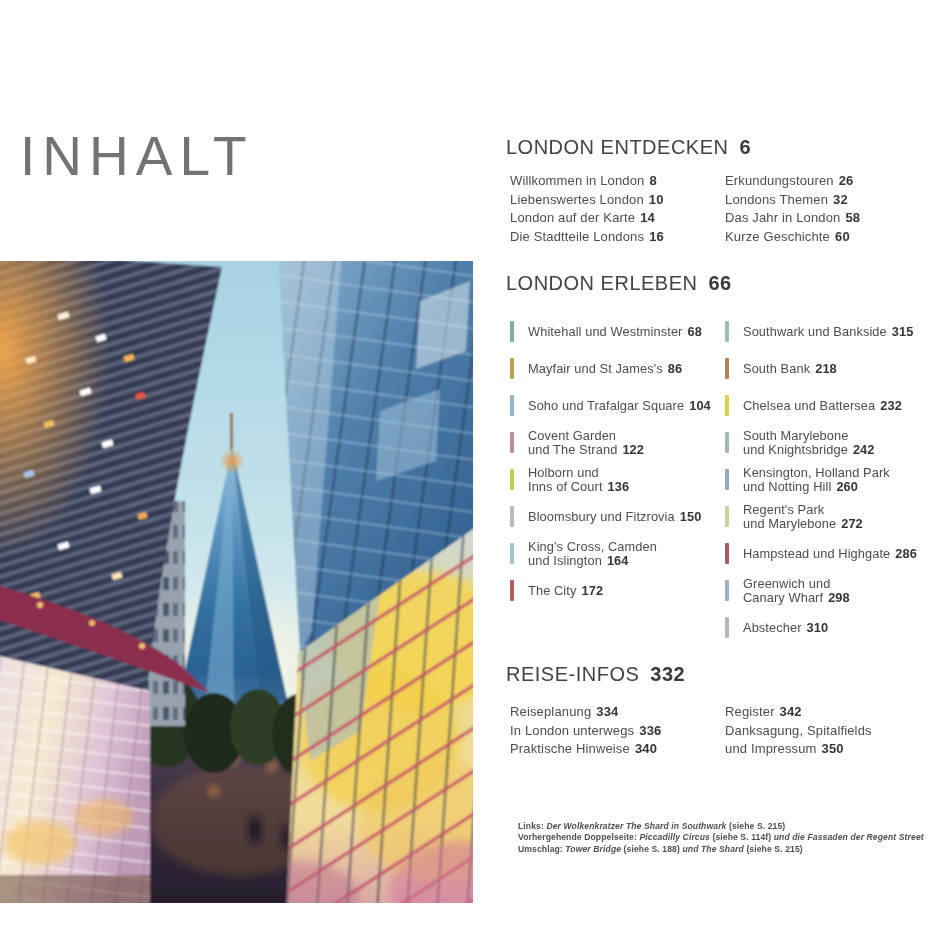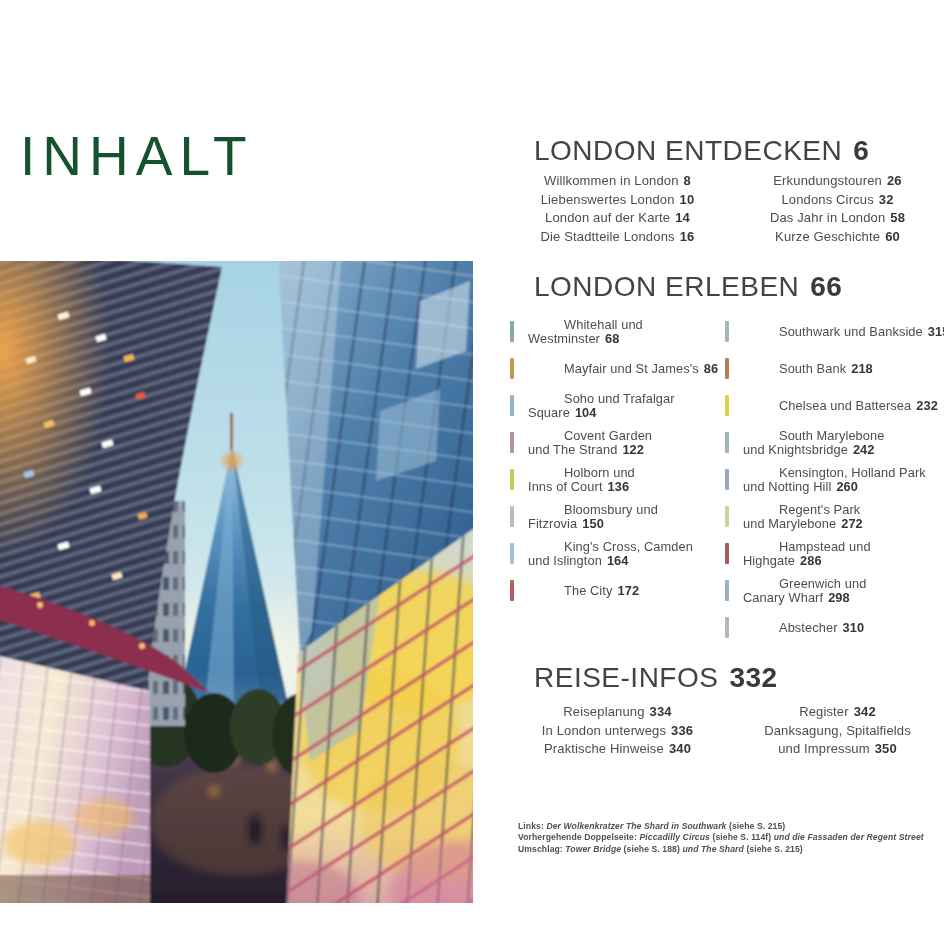--- a/index.html
+++ b/index.html
@@ -3,41 +3,41 @@
 <meta charset="utf-8">
 <style>
   html,body{margin:0;padding:0;background:#ffffff;}
   body{
     width:944px;height:944px;position:relative;overflow:hidden;
     font-family:"Liberation Sans", sans-serif;
     -webkit-font-smoothing:antialiased;
   }
   .page-title{
     position:absolute;left:20px;top:124px;
-    font-size:55px;font-weight:400;letter-spacing:7px;color:#14532d;
+    font-size:55px;font-weight:400;letter-spacing:7px;color:#737373;
   }
   .photo{
     position:absolute;left:0;top:261px;width:473px;height:642px;overflow:hidden;
   }
   .photo svg{display:block;}
   .sec-h{
-    position:absolute;left:534px;font-size:28px;line-height:1.1;
+    position:absolute;left:506px;font-size:20px;line-height:1.1;
     color:#434343;letter-spacing:.5px;white-space:nowrap;
   }
   .sec-h .pg2{font-weight:bold;margin-left:11px;color:#3a3a3a;}
   .cols{position:absolute;left:510px;width:440px;display:grid;grid-template-columns:215px 225px;}
   .toc-line{
-    font-size:13px;line-height:18.6px;color:#4d4d4d;letter-spacing:.15px;text-align:center;
+    font-size:13px;line-height:18.6px;color:#4d4d4d;letter-spacing:.15px;
   }
   .toc-line .lbl{white-space:pre-line;}
   .pg{font-weight:bold;color:#363636;margin-left:5px;}
   .toc-row{display:flex;align-items:center;height:37px;}
   .tick{width:4px;height:21px;border-radius:1px;margin-right:14px;flex:none;}
   .tw{font-size:12.8px;line-height:13.6px;color:#4d4d4d;letter-spacing:.1px;}
-  .tw .lbl{white-space:pre-line;margin-left:36px;}
+  .tw .lbl{white-space:pre-line;}
   .caps{position:absolute;left:518px;top:821px;width:434px;}
   .cap{font-size:8.6px;line-height:11.4px;color:#4f4f4f;font-weight:bold;letter-spacing:.1px;}
   .cap .it{font-style:italic;}
 </style>
 </head>
 <body>
 
 <div class="page-title">INHALT</div>
 
 <div class="photo">
@@ -245,21 +245,21 @@
 </div>
 <div class="cols" style="top:172px;">
   <div id="ent-col-0">
       <div class="toc-line"><span class="lbl">Willkommen in London</span><span class="pg">8</span></div>
       <div class="toc-line"><span class="lbl">Liebenswertes London</span><span class="pg">10</span></div>
       <div class="toc-line"><span class="lbl">London auf der Karte</span><span class="pg">14</span></div>
       <div class="toc-line"><span class="lbl">Die Stadtteile Londons</span><span class="pg">16</span></div>
     </div>
   <div id="ent-col-1">
       <div class="toc-line"><span class="lbl">Erkundungstouren</span><span class="pg">26</span></div>
-      <div class="toc-line"><span class="lbl">Londons Circus</span><span class="pg">32</span></div>
+      <div class="toc-line"><span class="lbl">Londons Themen</span><span class="pg">32</span></div>
       <div class="toc-line"><span class="lbl">Das Jahr in London</span><span class="pg">58</span></div>
       <div class="toc-line"><span class="lbl">Kurze Geschichte</span><span class="pg">60</span></div>
     </div>
 </div>
 
 <div class="sec-h" style="top:272px;">
   <span>LONDON ERLEBEN</span><span class="pg2">66</span>
 </div>
 <div class="cols" style="top:313px;">
   <div id="erl-col-0">

